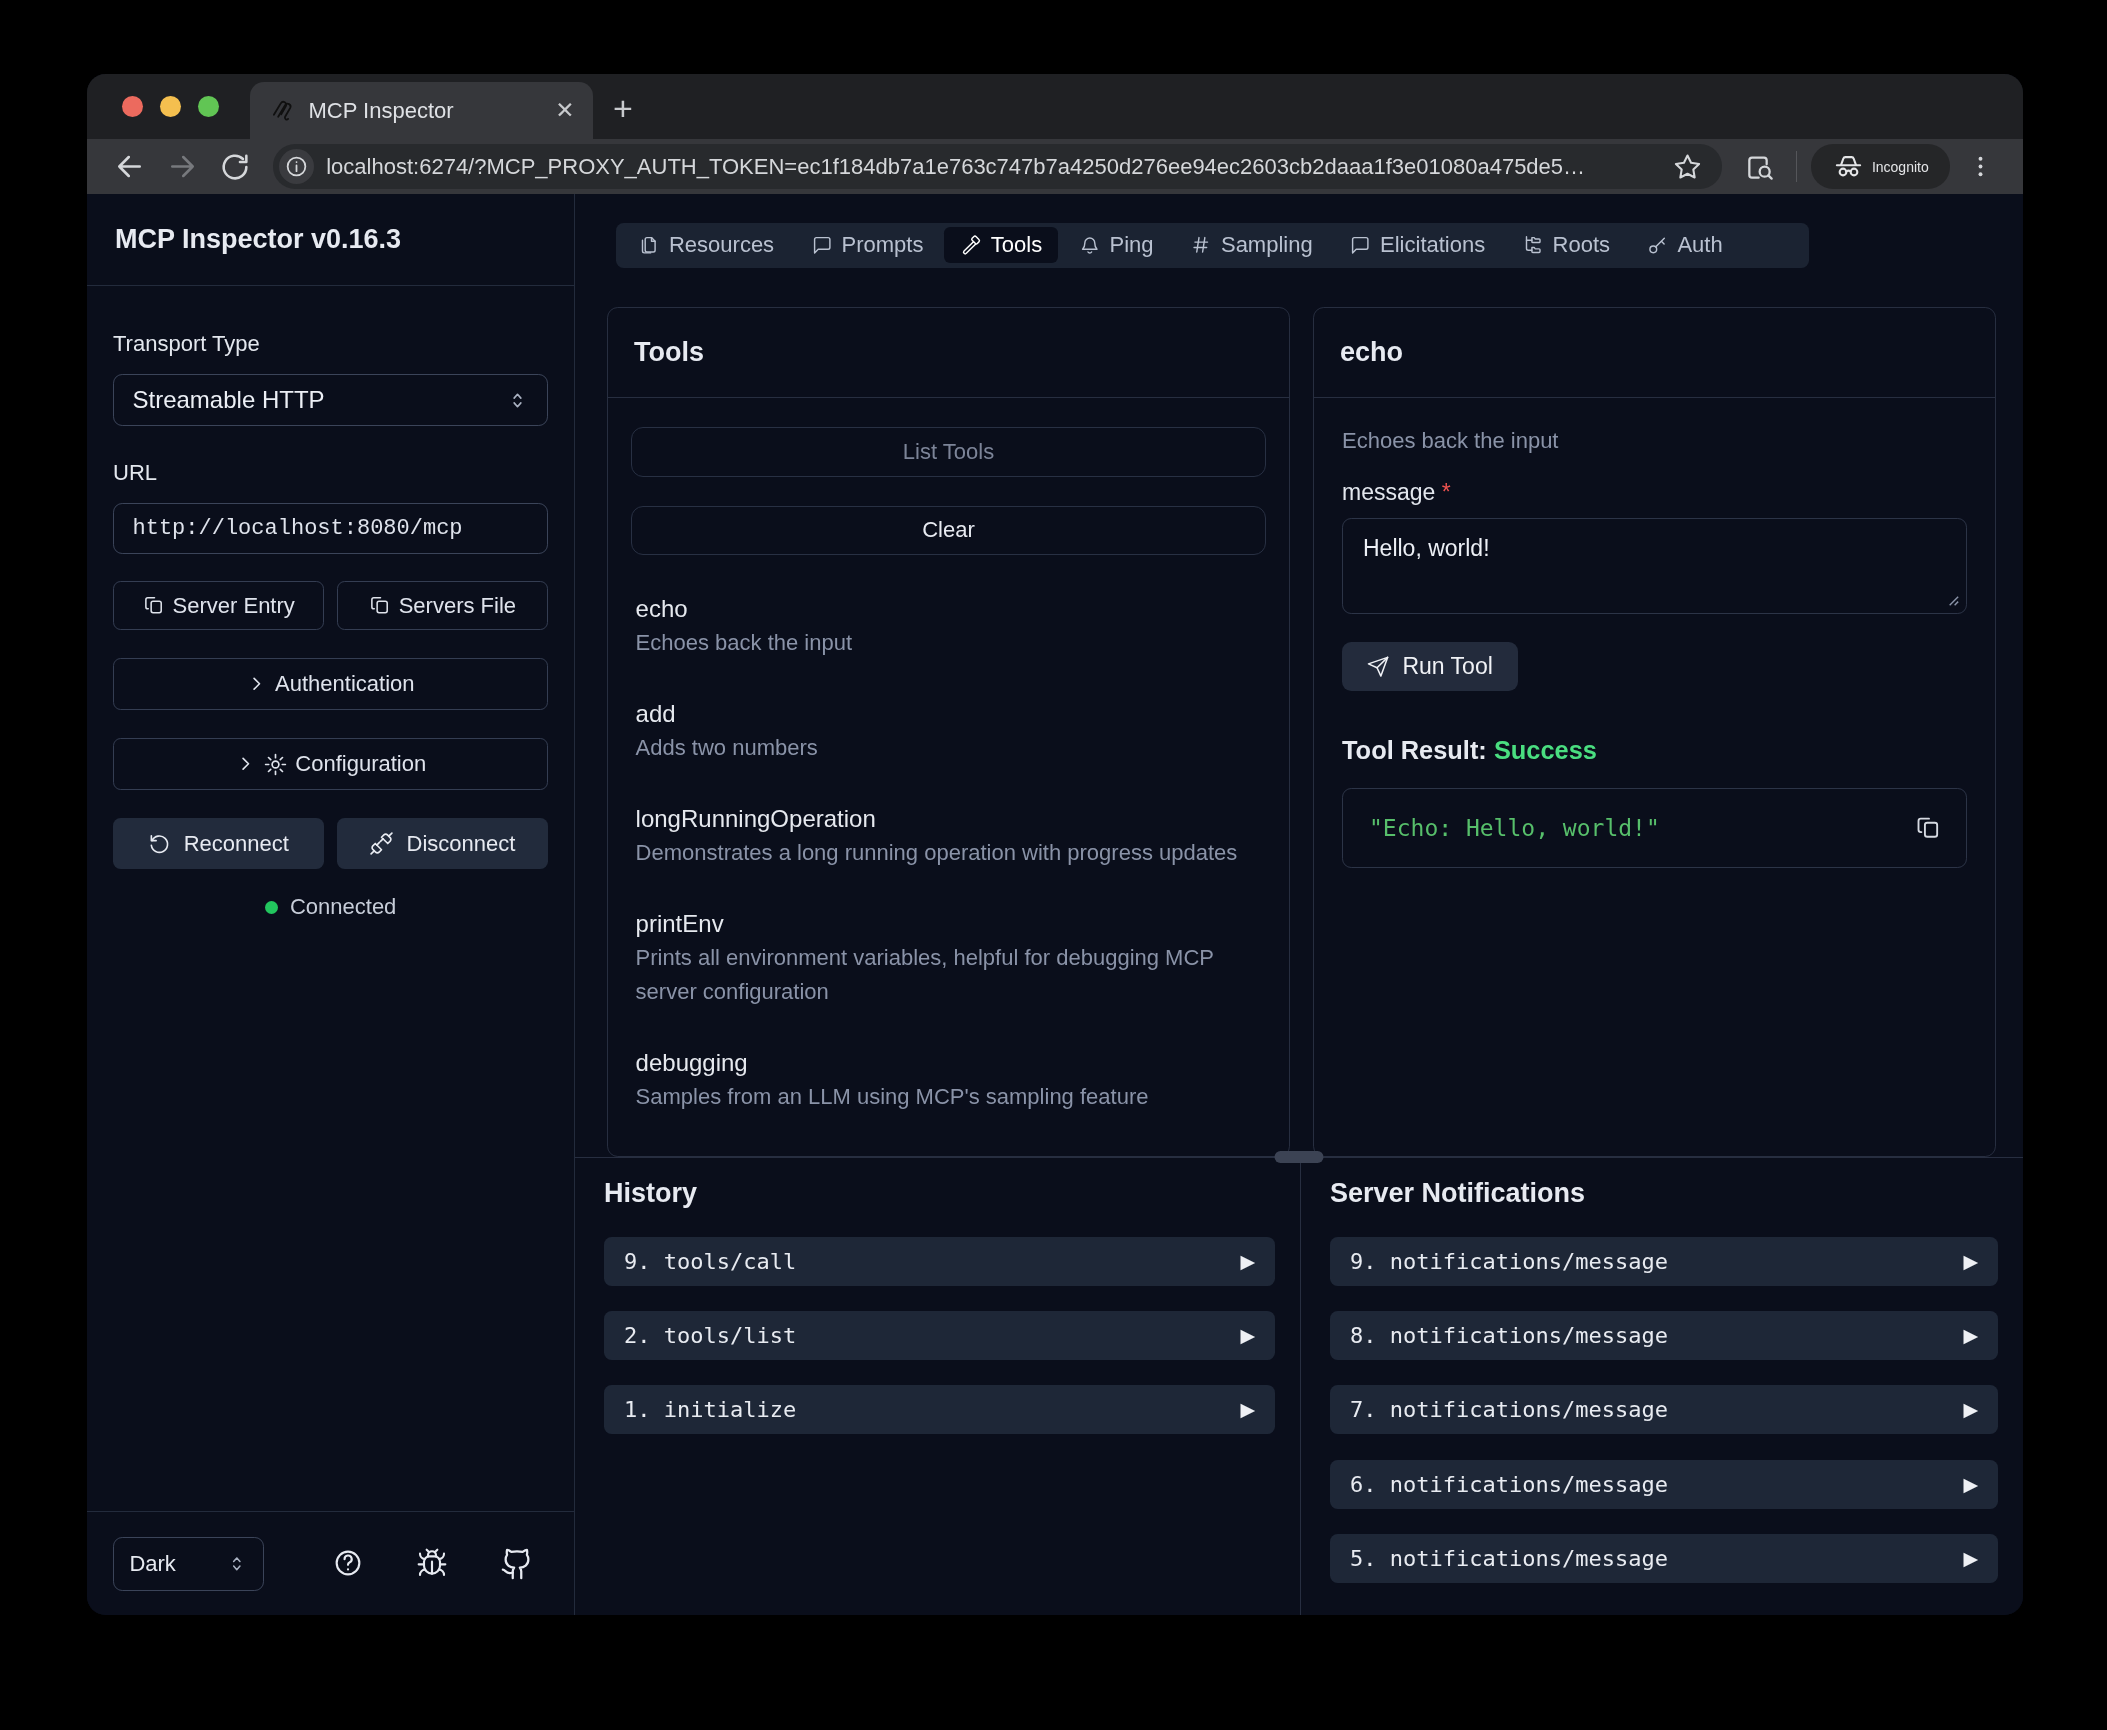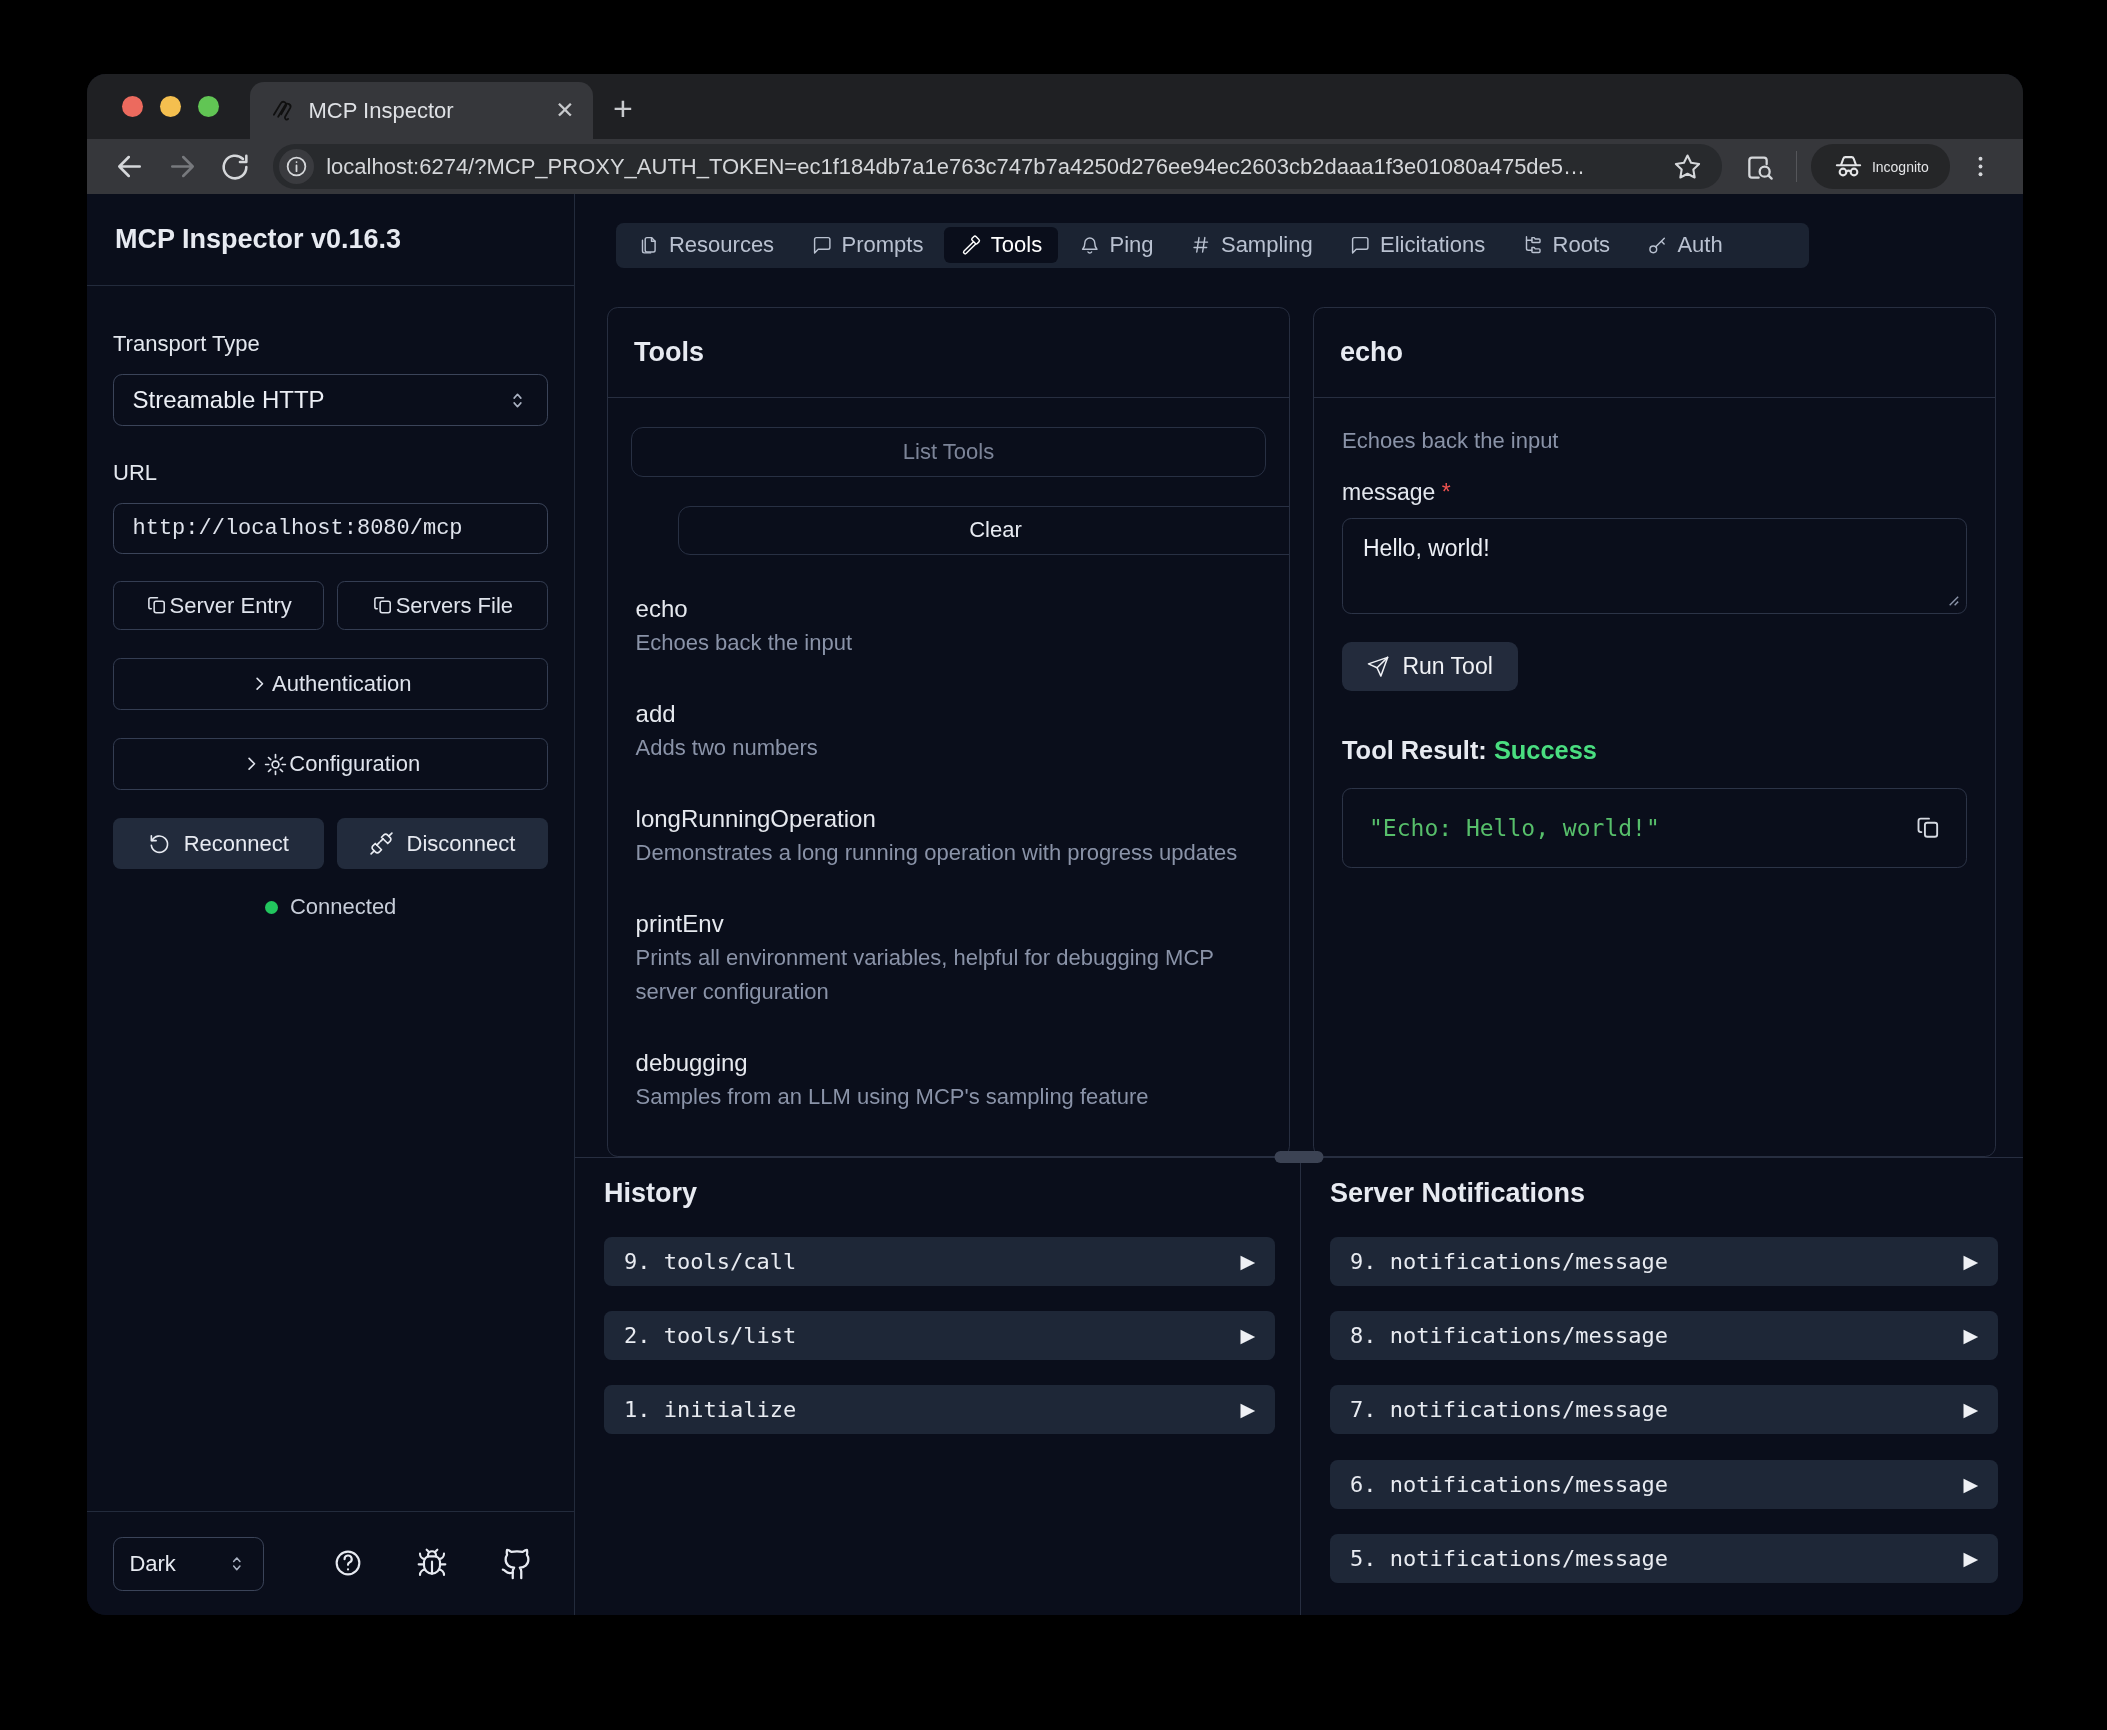--- a/index.html
+++ b/index.html
@@ -36,21 +36,21 @@
   .sb-head { height:92px; display:flex; align-items:center; padding-left:28px; border-bottom:1.5px solid #232b3c; }
   .sb-title { font-size:27px; font-weight:600; }
   .sb-body { padding:31px 26px 0 26px; }
   .field-label { font-size:22px; color:#e3e7ee; margin-bottom:17px; }
   .selectbox { height:52px; border:1.5px solid #3b4459; border-radius:9.2px; display:flex; align-items:center;
                justify-content:space-between; padding:0 18.5px; font-size:24px; color:#eceff5; background:transparent; }
   .textinput { width:100%; height:51px; border:1.5px solid #3b4459; border-radius:9.2px; background:transparent;
                color:#dfe3ec; font-size:22px; padding:0 18.5px; font-family:Liberation Mono, monospace; }
   .btnrow { display:flex; gap:12.3px; margin-top:27px; }
   .obtn { flex:1; height:49px; border:1.5px solid #343d52; border-radius:7.7px; background:transparent;
-          display:flex; align-items:center; justify-content:center; gap:1px; color:#dfe3ec; font-size:22px; }
+          display:flex; align-items:center; justify-content:center; gap:7px; color:#dfe3ec; font-size:22px; }
   .wide { width:100%; margin-top:28px; height:52px; }
   .fbtn { flex:1; height:51px; border:none; border-radius:7.7px; background:#222b3c; color:#e7eaf1;
           display:flex; align-items:center; justify-content:center; gap:12.3px; font-size:22px; }
   .connected { display:flex; align-items:center; justify-content:center; gap:12.3px; margin-top:25px;
                font-size:22px; color:#c7cdd9; }
   .dot { width:13px; height:13px; border-radius:50%; }
   .sb-footer { margin-top:auto; border-top:1.5px solid #232b3c; height:105px; display:flex; align-items:center;
                padding:0 40px 0 26px; }
   .theme-select { width:151px; height:54px; border:1.5px solid #3b4459; border-radius:9.2px; display:flex;
                   align-items:center; justify-content:space-between; padding:0 15.4px; font-size:22px; }
@@ -64,21 +64,21 @@
   .navtab.active { background:#0a0e1b; color:#ffffff; }
 
   .cards { display:flex; gap:23px; padding:39px 0 0 32px; height:889px; }
   .card { width:683px; border:1.5px solid #272e40; border-radius:10.8px; display:flex; flex-direction:column; overflow:hidden; }
   .card-head { height:90px; border-bottom:1.5px solid #272e40; display:flex; align-items:center; padding-left:26px; flex:none; }
   .card-title { font-size:27px; font-weight:600; }
   .card-body { padding:29px 23px 0 23px; overflow:hidden; flex:1; }
   .listbtn { width:100%; height:50px; border:1.5px solid #283043; border-radius:12px; background:transparent;
              font-size:22px; display:flex; align-items:center; justify-content:center; }
   .listbtn.muted { color:#7c8498; }
-  .listbtn.lit { color:#e7eaf1; margin-top:29px; height:49px;margin-left:47px; }
+  .listbtn.lit { color:#e7eaf1; margin-top:29px; height:49px; }
   .toollist { padding:37px 4.6px 0 4.6px; }
   .toolitem { margin-bottom:37px; }
   .toolname { font-size:24px; color:#e6e9ef; line-height:34px; }
   .tooldesc { font-size:22px; color:#8a93a8; line-height:34px; }
 
   .desc { font-size:22px; color:#8a93a8; line-height:34px; }
   .paramlabel { margin-top:21.6px; font-size:23px; color:#e3e7ee; }
   .req { color:#ef5350; }
   .ta-wrap { position:relative; margin-top:12.3px; }
   textarea.param { width:100%; height:96px; border:1.5px solid #2c3447; border-radius:9.2px; background:transparent;

